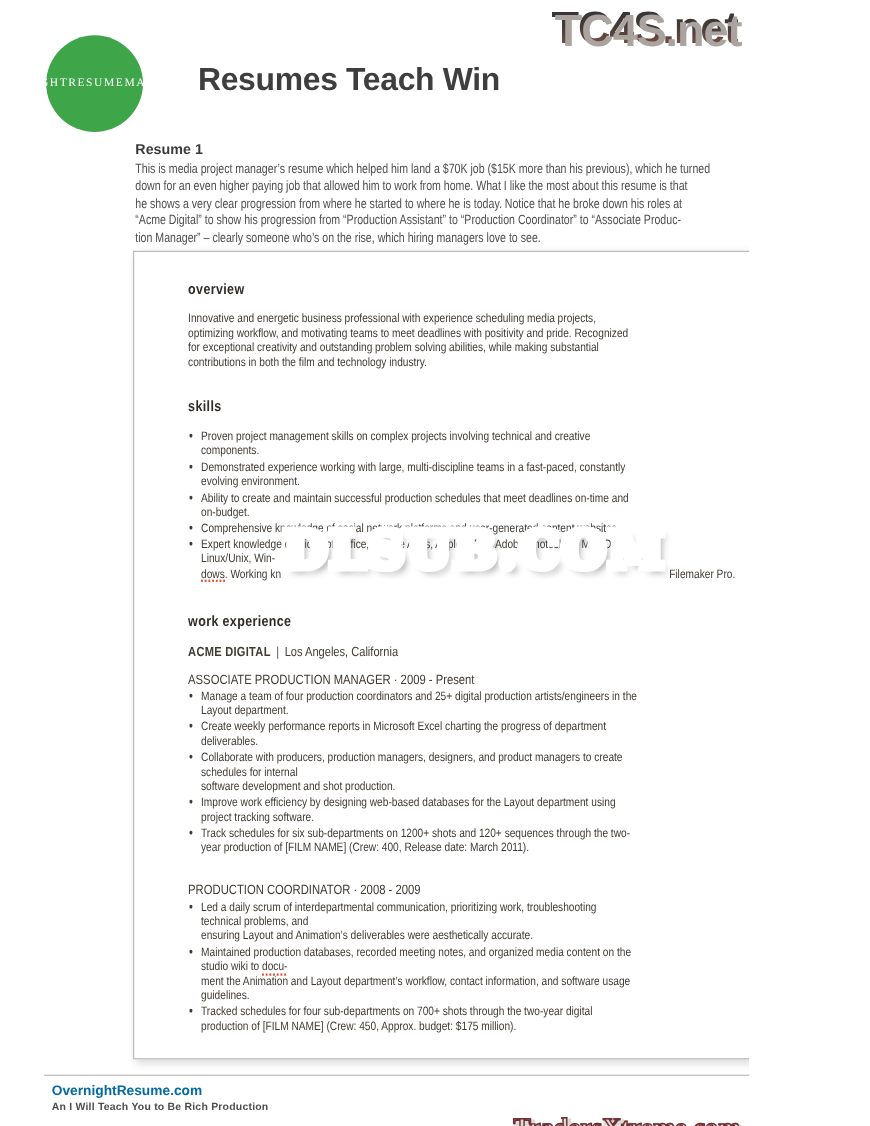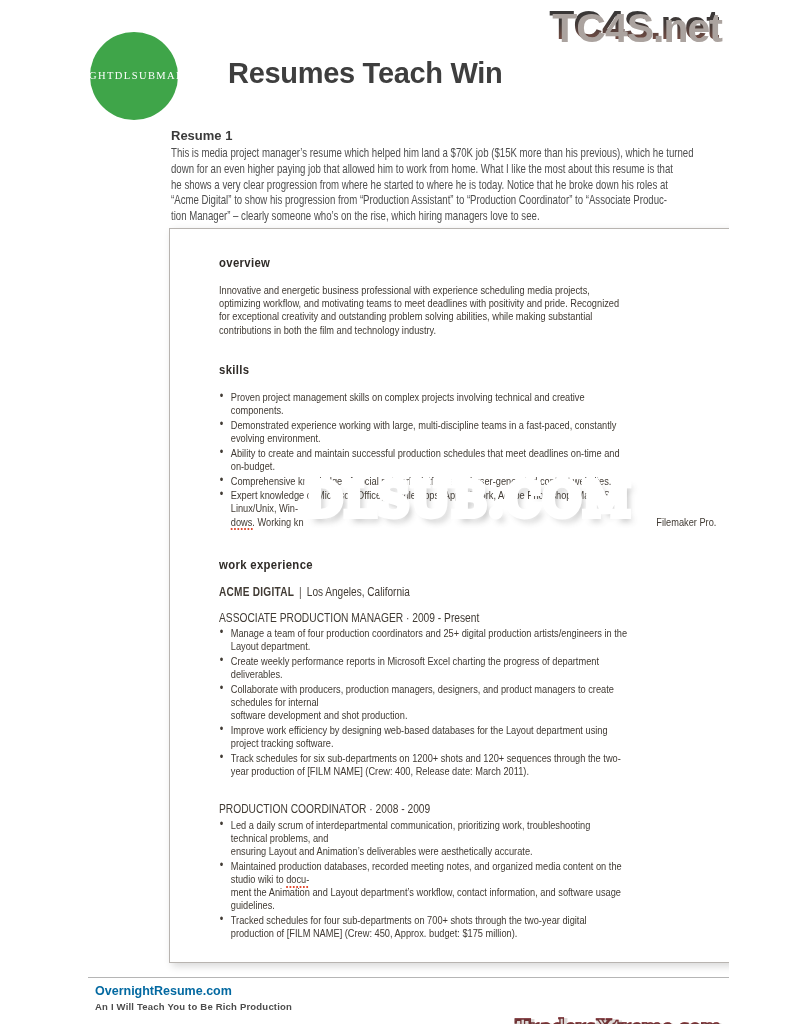--- a/index.html
+++ b/index.html
@@ -1,18 +1,18 @@
 <!DOCTYPE html>
 <html><head>
 <meta charset="utf-8">
 <style>
   * { margin:0; padding:0; box-sizing:border-box; }
   html,body { background:#ffffff; }
   body { font-family:"Liberation Sans", sans-serif; }
-  .page { position:relative; width:681px; height:1024px; background:#fff; overflow:hidden;margin-left:48px; }
+  .page { position:relative; width:681px; height:1024px; background:#fff; overflow:hidden; }
 
   
   .tc4s {
     position:absolute; top:2px; right:10px; z-index:3;
     font-size:41px; font-weight:800; letter-spacing:-1px;
     color:#4e423e;
     background:linear-gradient(#363636 15%, #413a38 45%, #6d4a42 75%, #7e5148 95%);
     -webkit-background-clip:text; background-clip:text; -webkit-text-fill-color:transparent;
   }
   .tc4s::before {
@@ -70,21 +70,21 @@
   .role2-title { margin-top:25px; }
   .spellmark {
     text-decoration:underline dotted #e0492e;
     text-decoration-thickness:2px; text-underline-offset:2.5px;
   }
   .wm-gap { display:inline-block; width:420px; }
 
   
   .dlsub {
     position:absolute; left:258px; top:477px; z-index:5;
-    font-family:"DejaVu Serif", serif; font-weight:normal;
+    font-family:"DejaVu Serif", serif; font-weight:bold;
     font-size:45px; line-height:1; letter-spacing:3px;
     color:#c5232a;
     background:linear-gradient(#de4b50 10%, #c5232a 55%, #a5161d 95%);
     -webkit-background-clip:text; background-clip:text; -webkit-text-fill-color:transparent;
   }
   .dlsub::before {
     content:attr(data-text); position:absolute; left:0; top:0; z-index:-1;
     color:#ffffff; -webkit-text-fill-color:#ffffff; -webkit-text-stroke:8px #ffffff;
     text-shadow:5px 6px 6px rgba(80,80,80,0.45);
   }
@@ -111,21 +111,21 @@
 </style>
 </head>
 <body>
 
 <div class="page">
 
   <div class="tc4s" data-text="TC4S.net">TC4S.net</div>
 
   <div class="badge">
       <div>OVERNIGHT</div>
-      <div>DLSUB</div>
+      <div>RESUME</div>
       <div>MAKEOVER</div>
     </div>
 
   <h1 class="title">Resumes Teach Win</h1>
 
   <section class="intro">
     <h2>Resume 1</h2>
     <p class="intro-body">This is media project manager’s resume which helped him land a $70K job ($15K more than his previous), which he turned
 down for an even higher paying job that allowed him to work from home. What I like the most about this resume is that
 he shows a very clear progression from where he started to where he is today. Notice that he broke down his roles at

